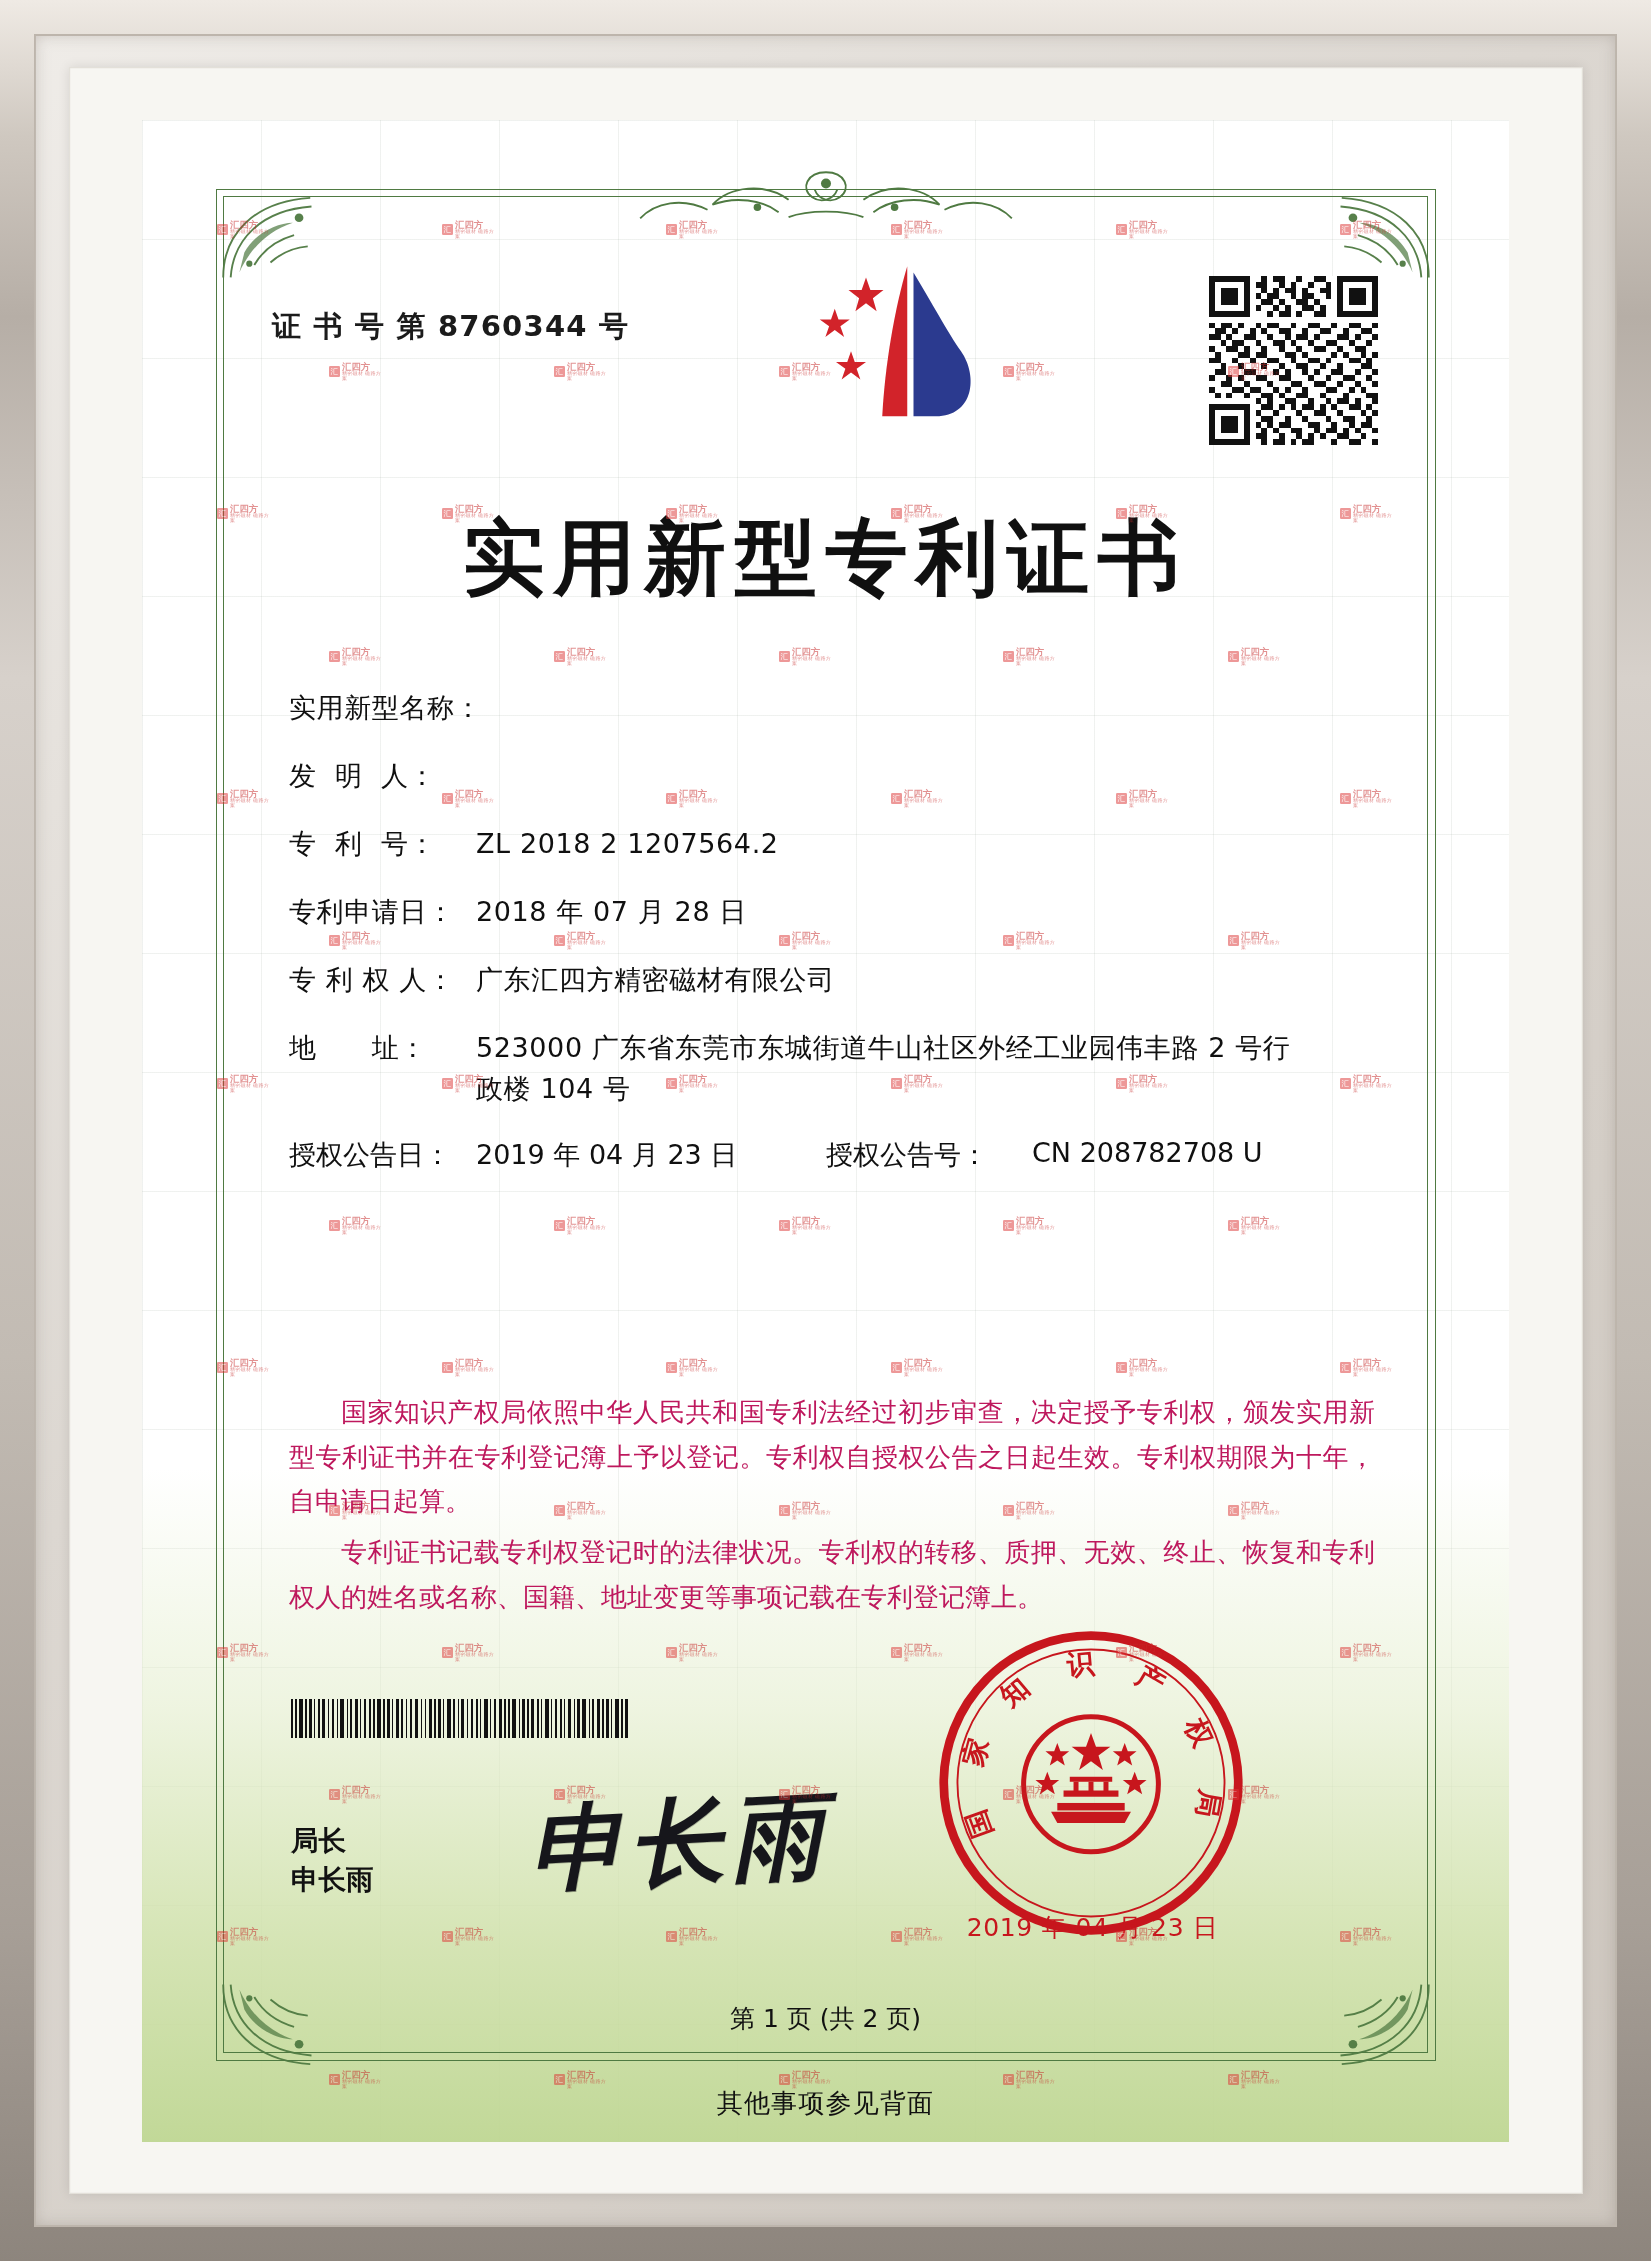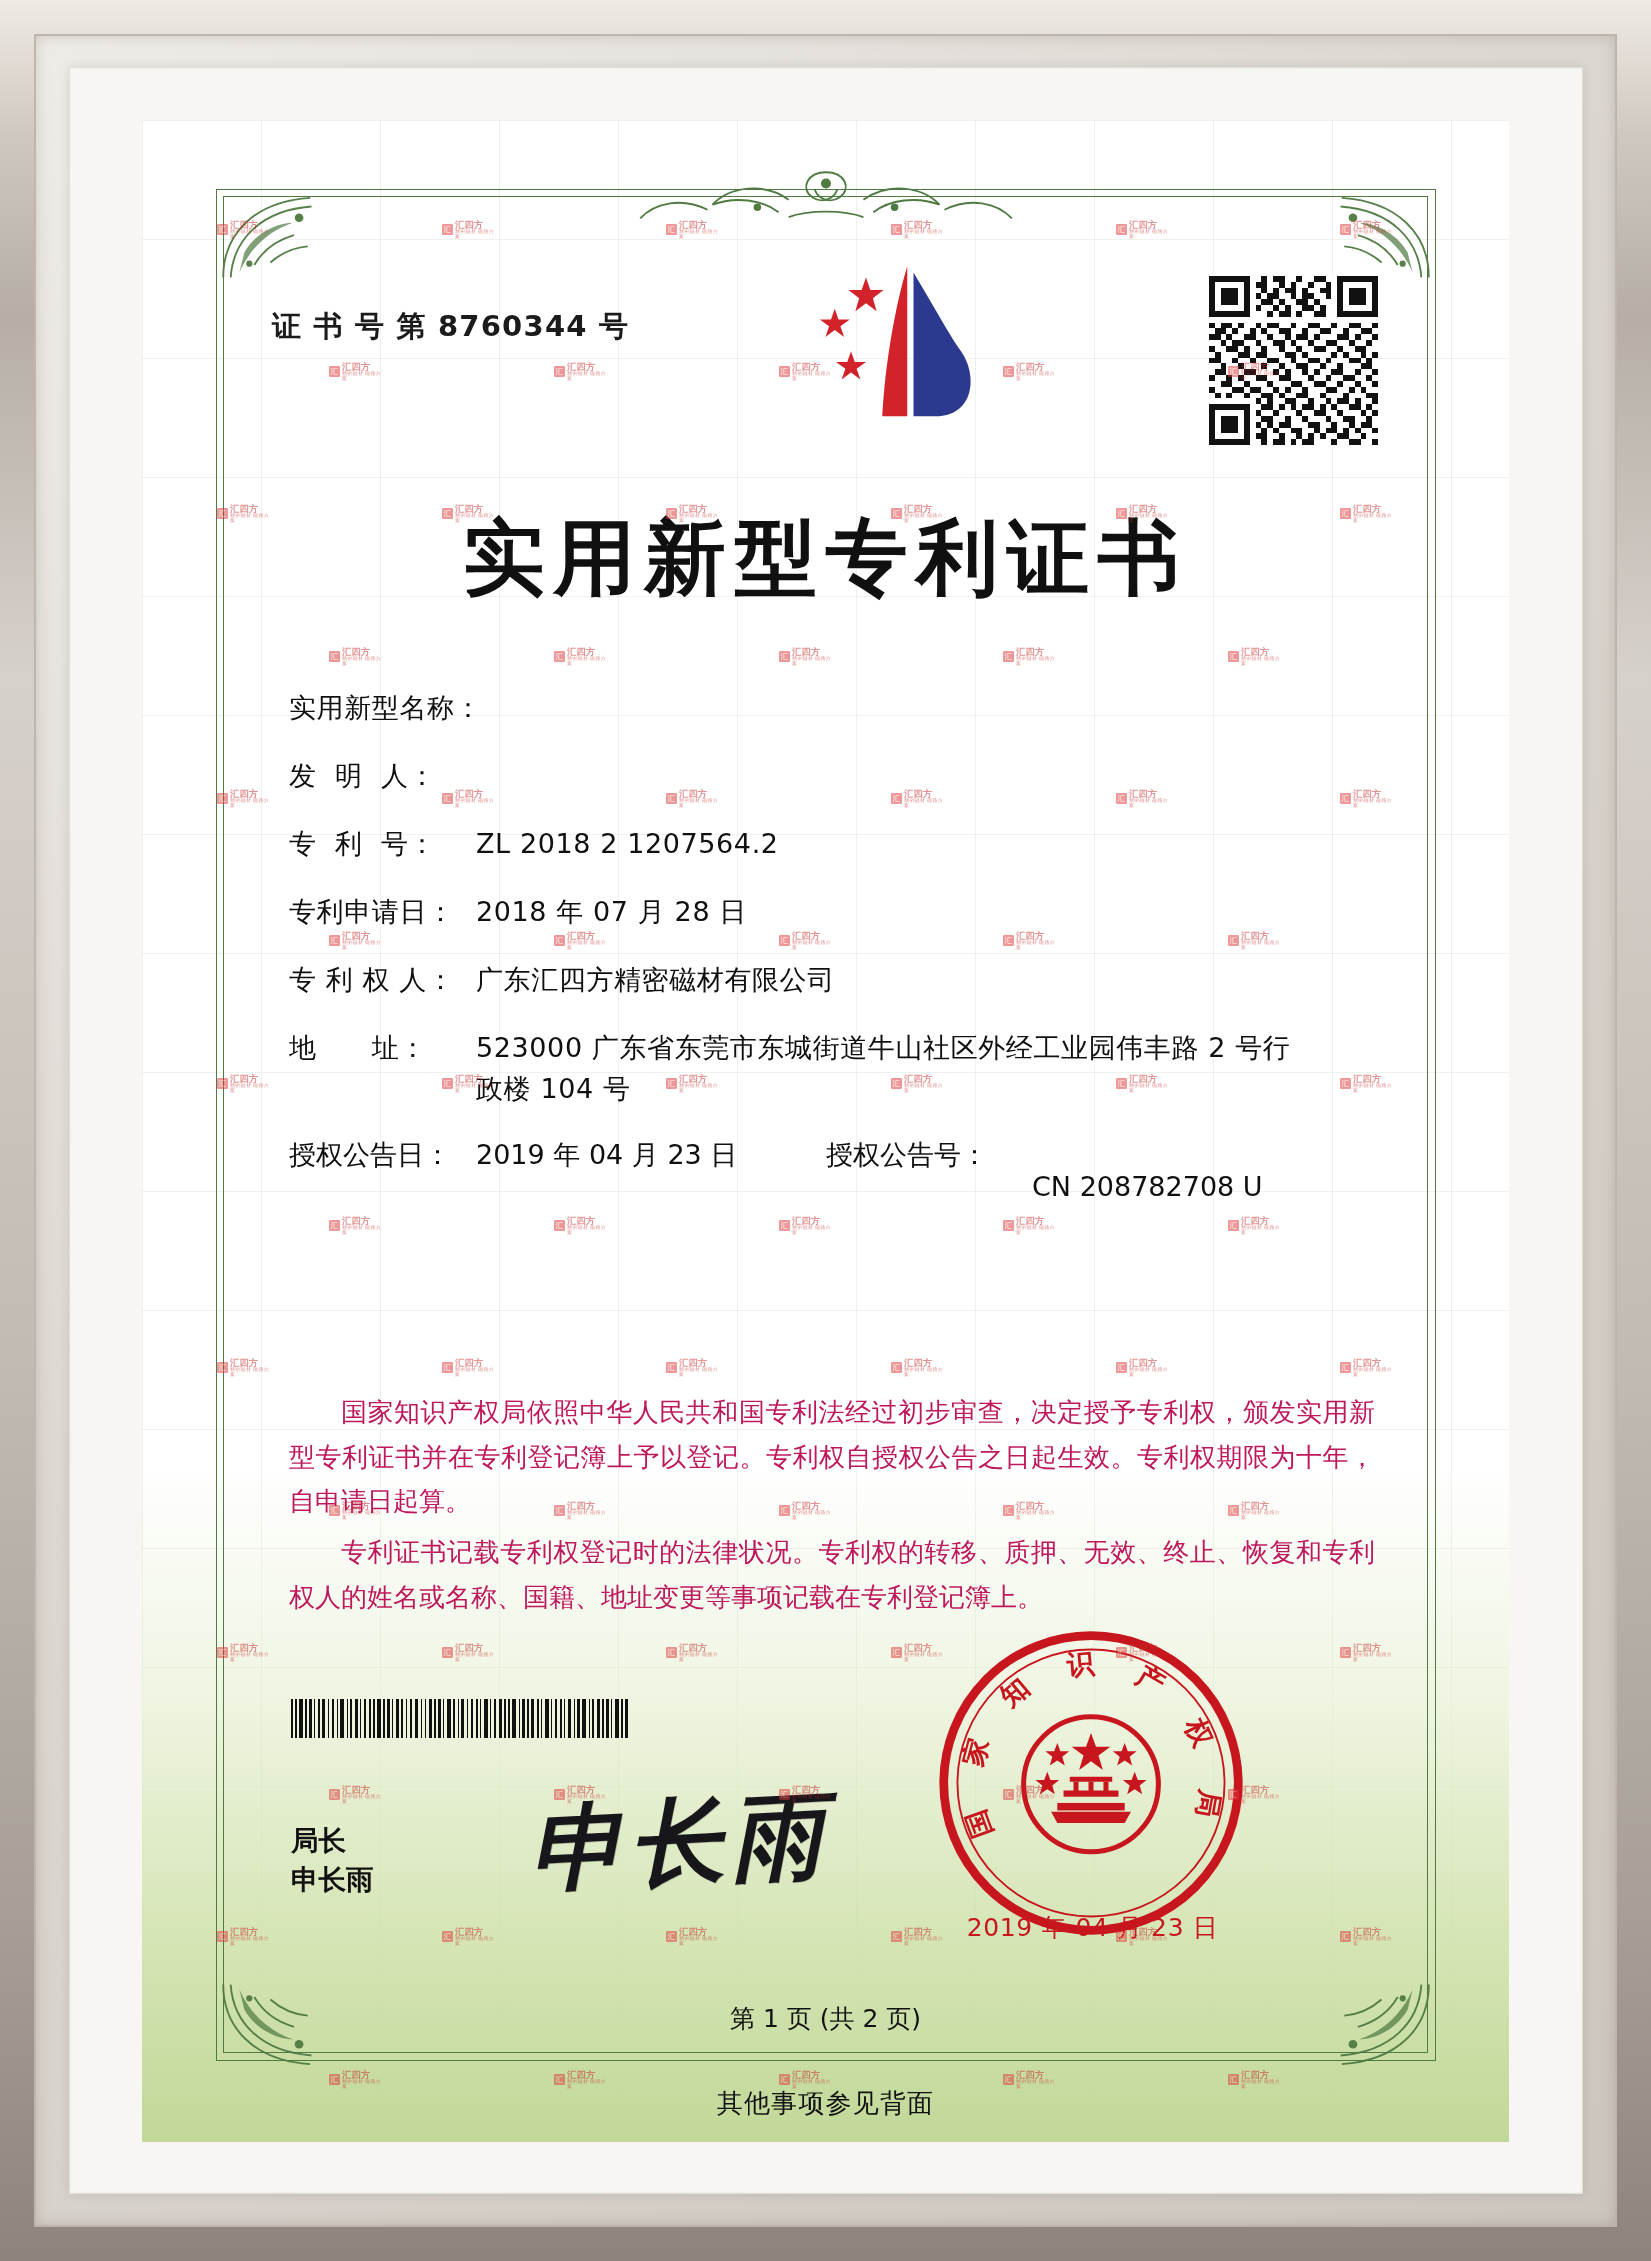--- a/index.html
+++ b/index.html
@@ -107,21 +107,21 @@
   }
   .flabel{
     width:187px;flex:none;letter-spacing:0.6px;white-space:pre;
   }
   .fvalue{flex:1;letter-spacing:0.6px;}
   .frow.indent2 .fvalue{max-width:836px;}
   .grant-row{display:flex;font-size:27px;margin-bottom:12.5px;}
   .grant-row .g1{width:187px;flex:none;white-space:pre;}
   .grant-row .g2{width:350px;}
   .grant-row .g3{width:206px;white-space:pre;}
-  .grant-row .g4{flex:1;margin-top:34px;}
+  .grant-row .g4{flex:1;}
 
   
   .paras{
     position:absolute;left:147px;top:1270px;width:1086px;
     font-family:Liberation Sans, sans-serif;
     font-size:26px;line-height:1.72;color:#be185d;text-align:justify;
   }
   .paras p{margin:0 0 6.2px 0;text-indent:52px;}
 
   

